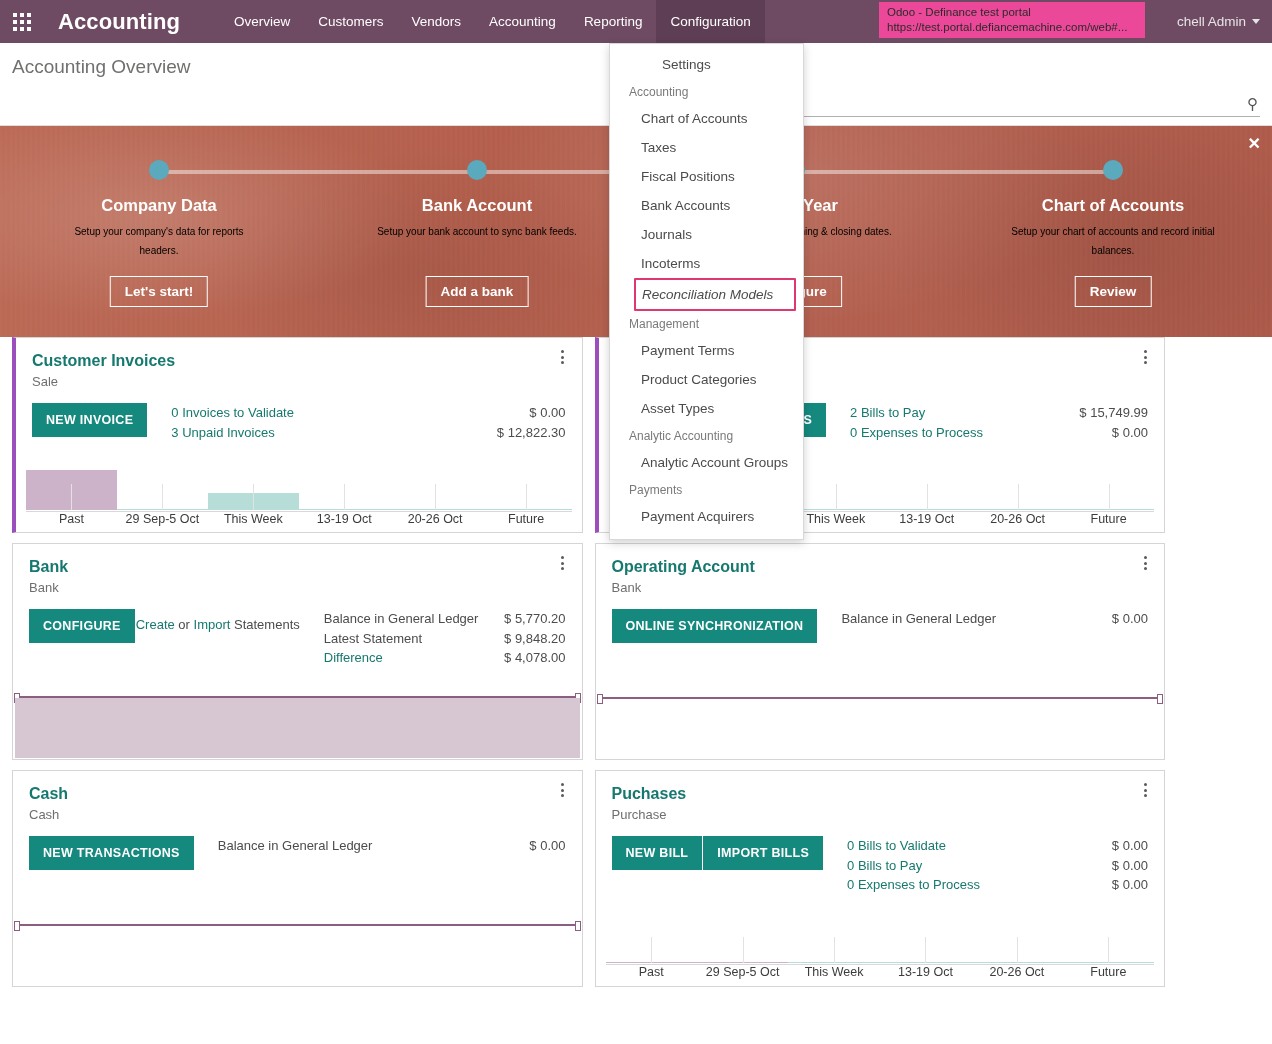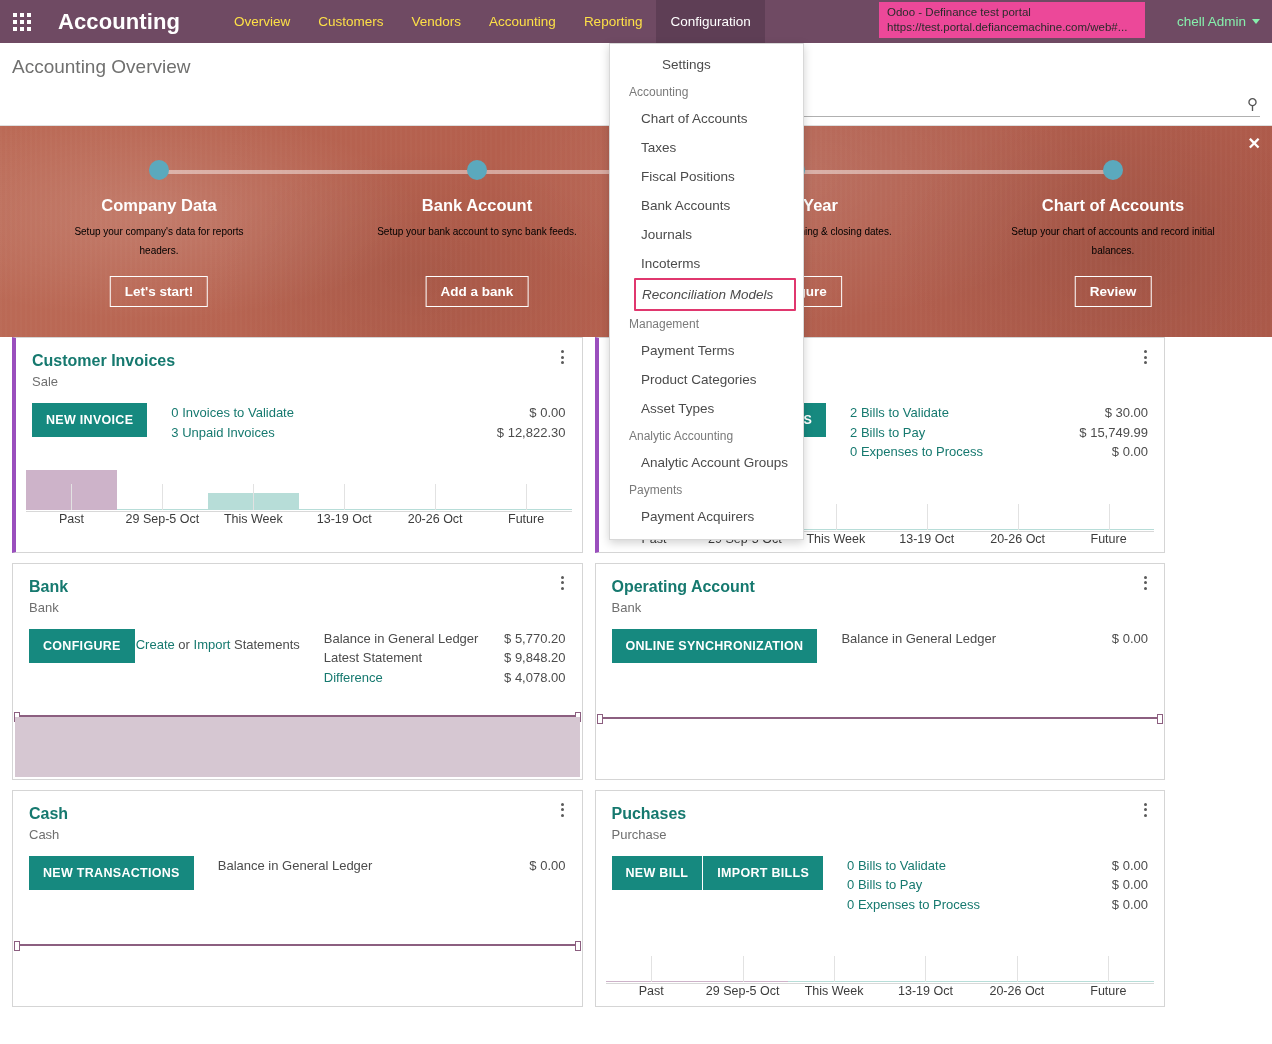--- a/index.html
+++ b/index.html
@@ -26,26 +26,26 @@
   }
   .grid-glyph { display: grid; grid-template-columns: repeat(3, 4px); gap: 3px; }
   .grid-glyph i { display: block; width: 4px; height: 4px; background: #fff; }
   #brand-title {
     font-size: 22px; font-weight: bold; letter-spacing: .1px;
     margin-left: 14px; margin-right: 40px; color:#fff;
   }
   .nav-menu { display: flex; align-items: center; height: 43px; }
   .nav-item {
     padding: 0 14px; height: 43px; line-height: 43px;
-    font-size: 13.5px; color: #fde047; cursor: pointer; white-space: nowrap;
+    font-size: 13.5px; color: #ffffff; cursor: pointer; white-space: nowrap;
   }
   .nav-item.active { background: #5e3e55; color: #ffffff; }
   #nav-spacer { flex: 1; }
   #user-menu {
-    font-size: 13.5px; color: #86efac; padding-right: 12px;
+    font-size: 13.5px; color: #e5e5e5; padding-right: 12px;
     display:flex; align-items:center; gap:6px; cursor:pointer; white-space:nowrap;
   }
   .caret-dn {
     width:0;height:0;border-left:4px solid transparent;border-right:4px solid transparent;
     border-top:5px solid currentColor; display:inline-block;
   }
 
   
   #link-preview {
     position: absolute; left: 879px; top: 2px; width: 266px; height: 36px;
@@ -392,24 +392,20 @@
             <i></i>
           </div>
           <div class="card-title">Vendor Bills</div>
           <div class="card-sub">Purchase</div>
           <div class="card-body">
             <div class="btn-col">
               <button class="btn-primary">NEW BILL</button>
               <button class="btn-primary">IMPORT BILLS</button>
             </div>
             <div class="stats">
-              <div class="stat-row">
-                <span class="stat-label">2 Bills to Validate</span>
-                <span class="stat-value">$ 30.00</span>
-              </div>
               <div class="stat-row">
                 <span class="stat-label">2 Bills to Pay</span>
                 <span class="stat-value">$ 15,749.99</span>
               </div>
               <div class="stat-row">
                 <span class="stat-label">0 Expenses to Process</span>
                 <span class="stat-value">$ 0.00</span>
               </div>
             </div>
           </div>

